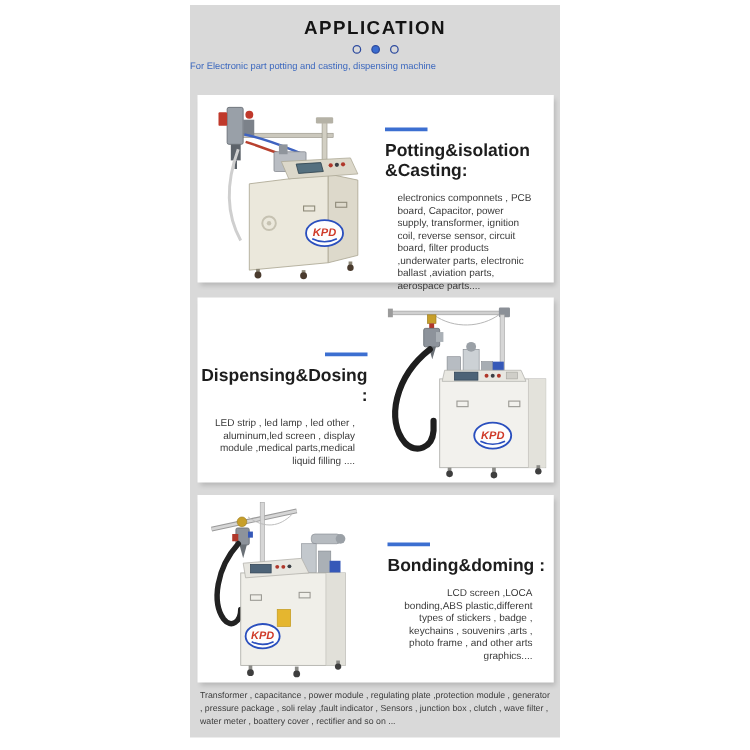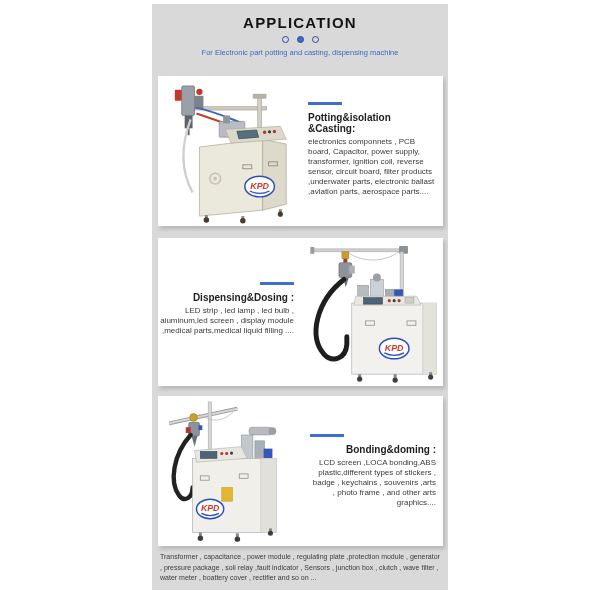--- a/index.html
+++ b/index.html
@@ -16,42 +16,42 @@
     margin-top:10px; text-align:center; font-size:15px; font-weight:bold;
     letter-spacing:1.2px; color:#141414;
   }
   .dots { margin-top:5px; display:flex; justify-content:center; gap:8px; }
   .dot {
     width:7px; height:7px; border-radius:50%;
     border:1.5px solid #2c4a9e; background:transparent; cursor:pointer;
   }
   .dot.active { background:#3a6cd0; }
   .subtitle {
-    margin-top:5px; text-align:center; color:#3c68be;
+    margin-top:5px; color:#3c68be;
     font-size:7.5px; line-height:10px;
   }
   .card {
     position:absolute; left:158px; width:285px; background:#ffffff;
     box-shadow:2px 3px 4px rgba(0,0,0,0.16);
   }
   .card1 { top:76px;  height:150px; }
   .card2 { top:238px; height:148px; }
   .card3 { top:396px; height:150px; }
   .machine { position:absolute; }
   .m1 { left:2px;   top:2px; width:146px; height:146px; }
   .m2 { left:142px; top:2px; width:141px; height:144px; }
   .m3 { left:4px;   top:2px; width:141px; height:146px; }
   .textblock { position:absolute; }
   .tb1 { left:150px; top:26px; width:128px; text-align:left; }
   .tb2 { left:2px;  top:44px; width:134px; text-align:right; }
   .tb3 { left:152px; top:38px; width:126px; text-align:right; }
   .accent-line { width:34px; height:3px; background:#3c6fd1; margin-bottom:7px; }
   .tb2 .accent-line { margin-left:auto; }
-  .sec-heading { font-size:10px; font-weight:bold; color:#1d1d1d; margin:0 0 3px 0; }
-  .sec-body { font-size:8px; line-height:10px; color:#3a3a3a; margin:0; }
+  .sec-heading { font-size:14px; font-weight:bold; color:#1d1d1d; margin:0 0 3px 0; }
+  .sec-body { font-size:8px; line-height:10px; color:#3a3a3a; margin:10px; }
   .footer {
     position:absolute; left:160px; top:552px; width:283px;
     font-size:7px; line-height:10.5px; color:#3b3b3b;
   }
   .logo-text { font-family:"Liberation Sans", sans-serif; font-style:italic;
     font-weight:bold; font-size:9px; fill:#cf3a28; }
 </style>
 </head>
 <body>
 
@@ -120,21 +120,21 @@
       <div class="accent-line"></div>
       <h3 class="sec-heading">Potting&amp;isolation &amp;Casting:</h3>
       <p class="sec-body">electronics componnets , PCB board, Capacitor, power supply, transformer, ignition coil, reverse sensor, circuit board, filter products ,underwater parts, electronic ballast ,aviation parts, aerospace parts....</p>
     </div>
   </section>
 
   <section class="card card2">
     <div class="textblock tb2">
       <div class="accent-line"></div>
       <h3 class="sec-heading">Dispensing&amp;Dosing :</h3>
-      <p class="sec-body">LED strip , led lamp , led bulb , aluminum,led screen , display module ,medical parts,medical liquid filling ....</p>
+      <p class="sec-body">LED strip , led lamp , led other , aluminum,led screen , display module ,medical parts,medical liquid filling ....</p>
     </div>
     <svg class="machine m2" viewBox="0 0 142 146">
       <g>
         <rect x="12" y="9" width="92" height="3" fill="#d0d0d0" stroke="#9b9b9b" stroke-width="0.5"></rect>
         <rect x="10" y="7" width="4" height="7" fill="#9b9b9b"></rect>
         <rect x="100" y="6" width="9" height="8" rx="1" fill="#8b9097"></rect>
         <rect x="101" y="12" width="3.5" height="52" fill="#d6d6d6" stroke="#a3a3a3" stroke-width="0.5"></rect>
       </g>
       <path d="M47 12 C 64 24, 86 22, 100 12" stroke="#b5b5b5" stroke-width="0.8" fill="none"></path>
       <g>

